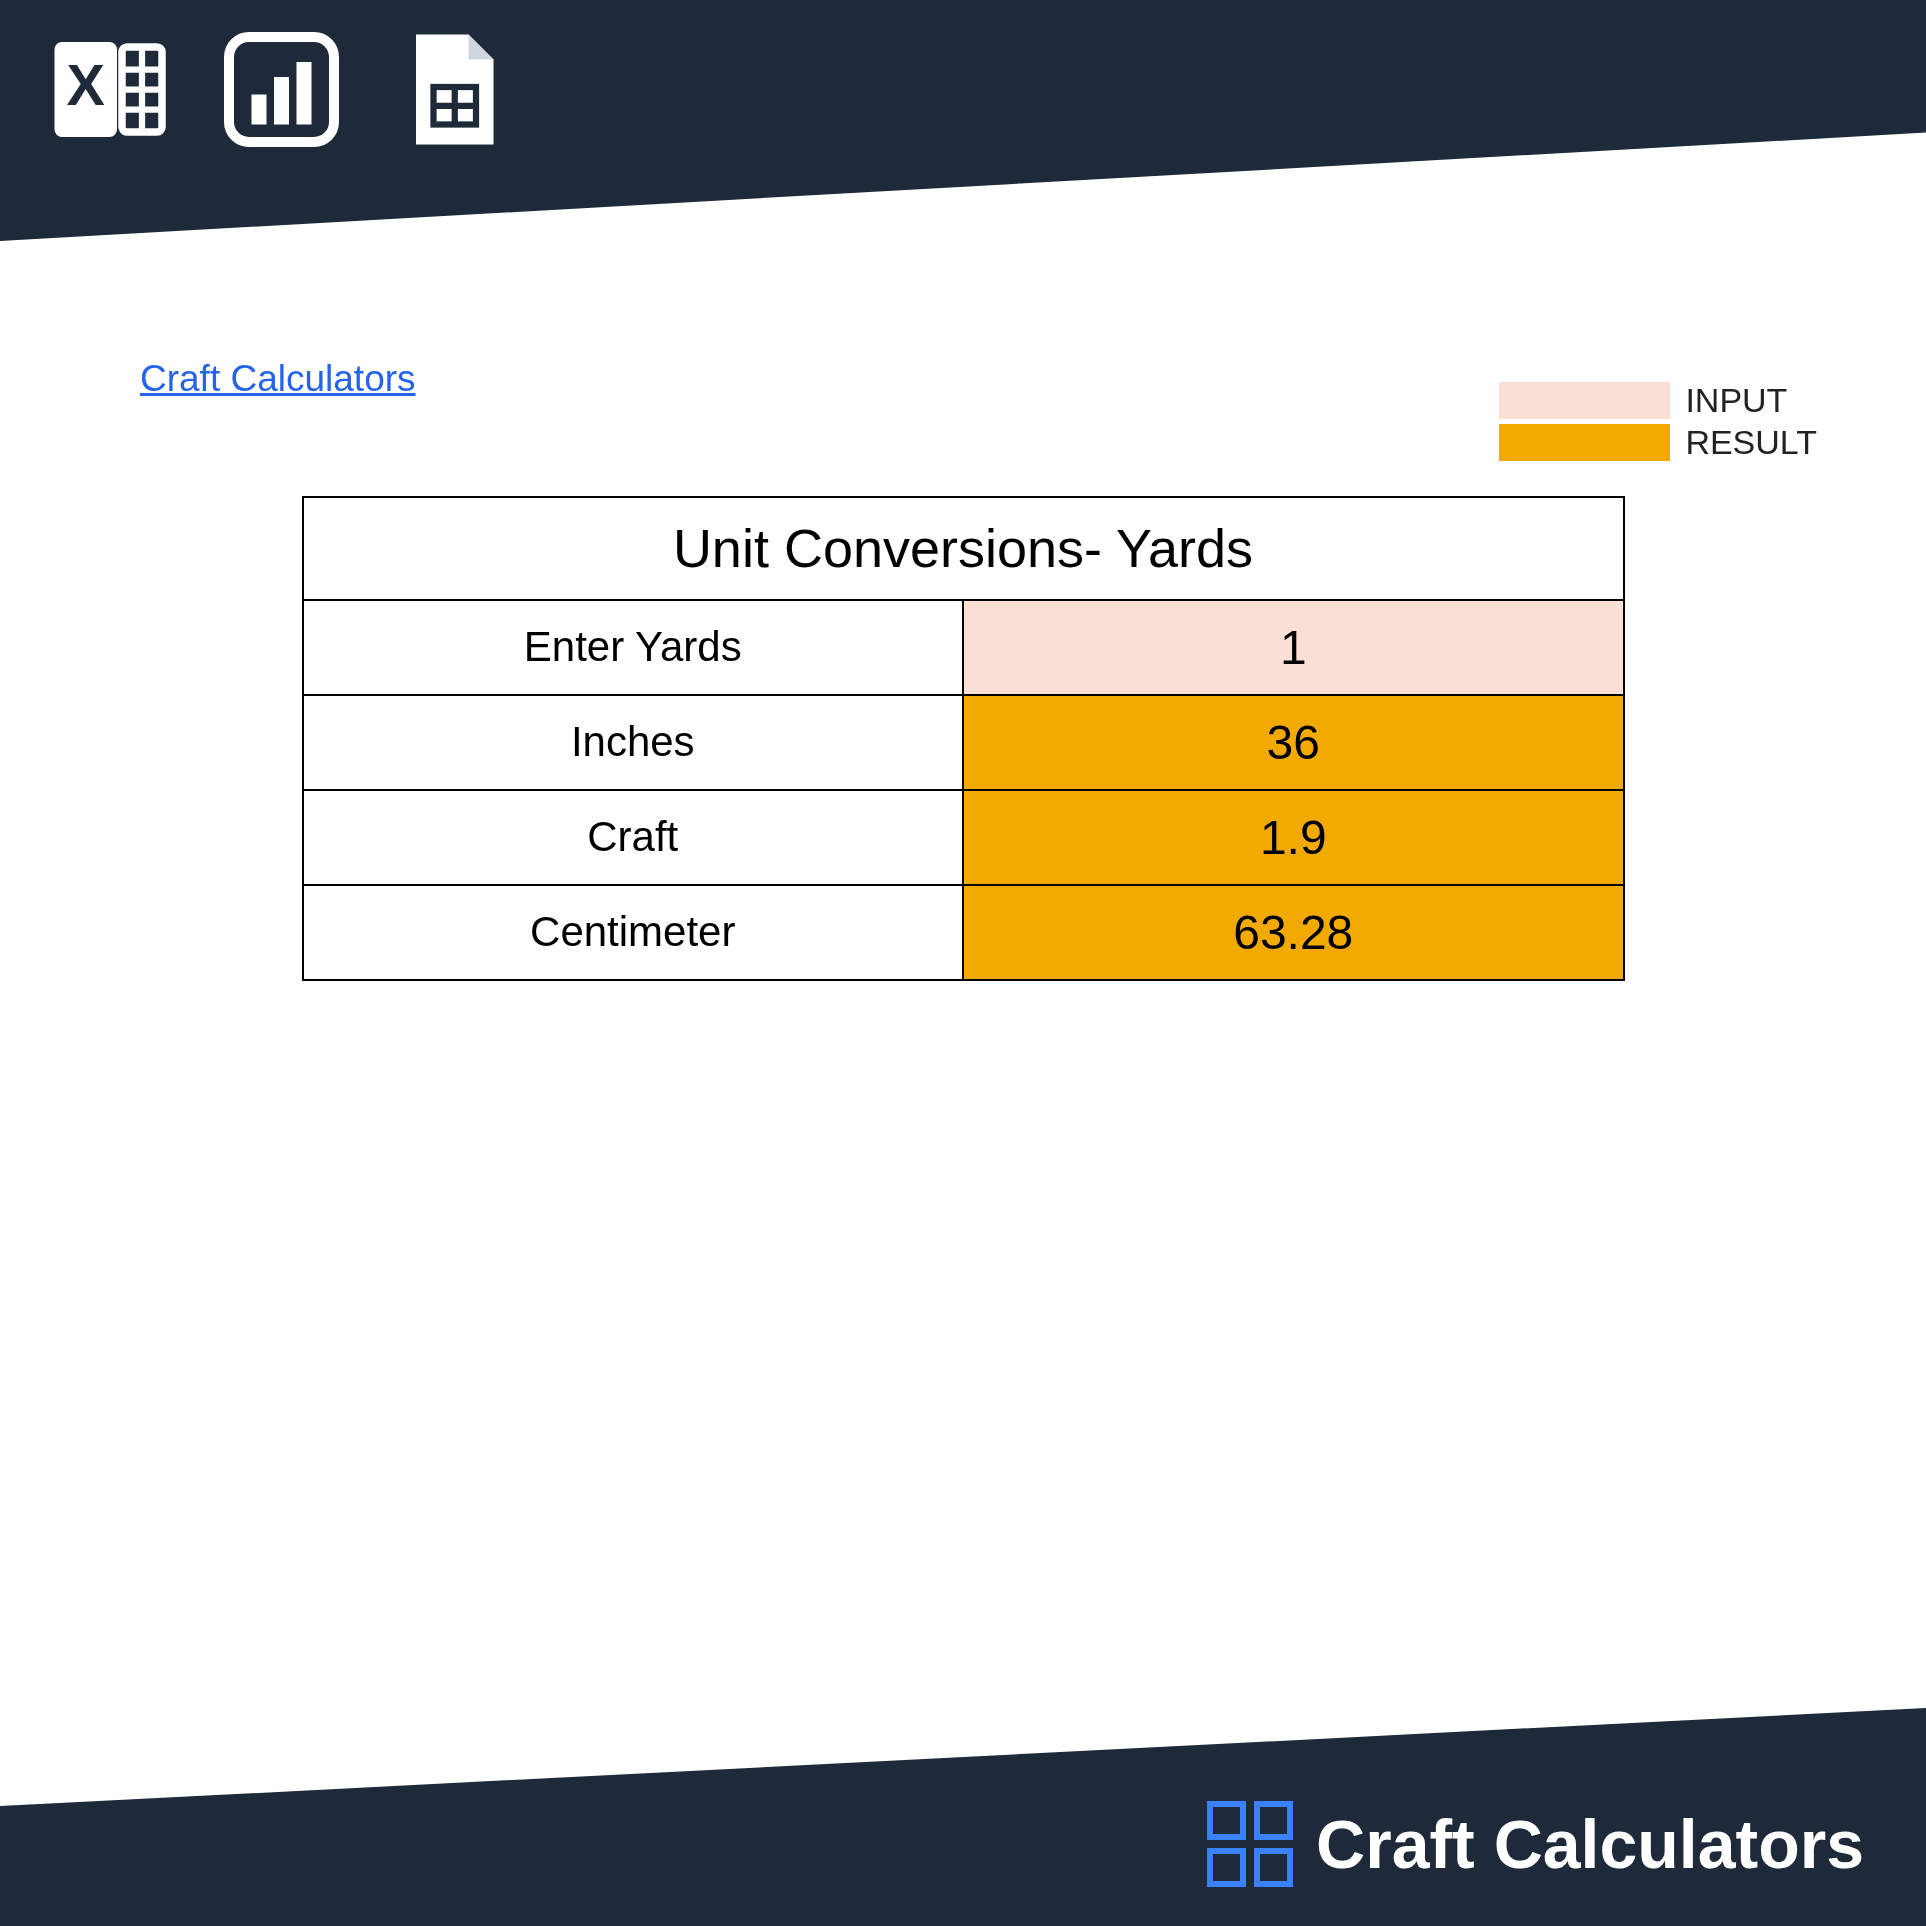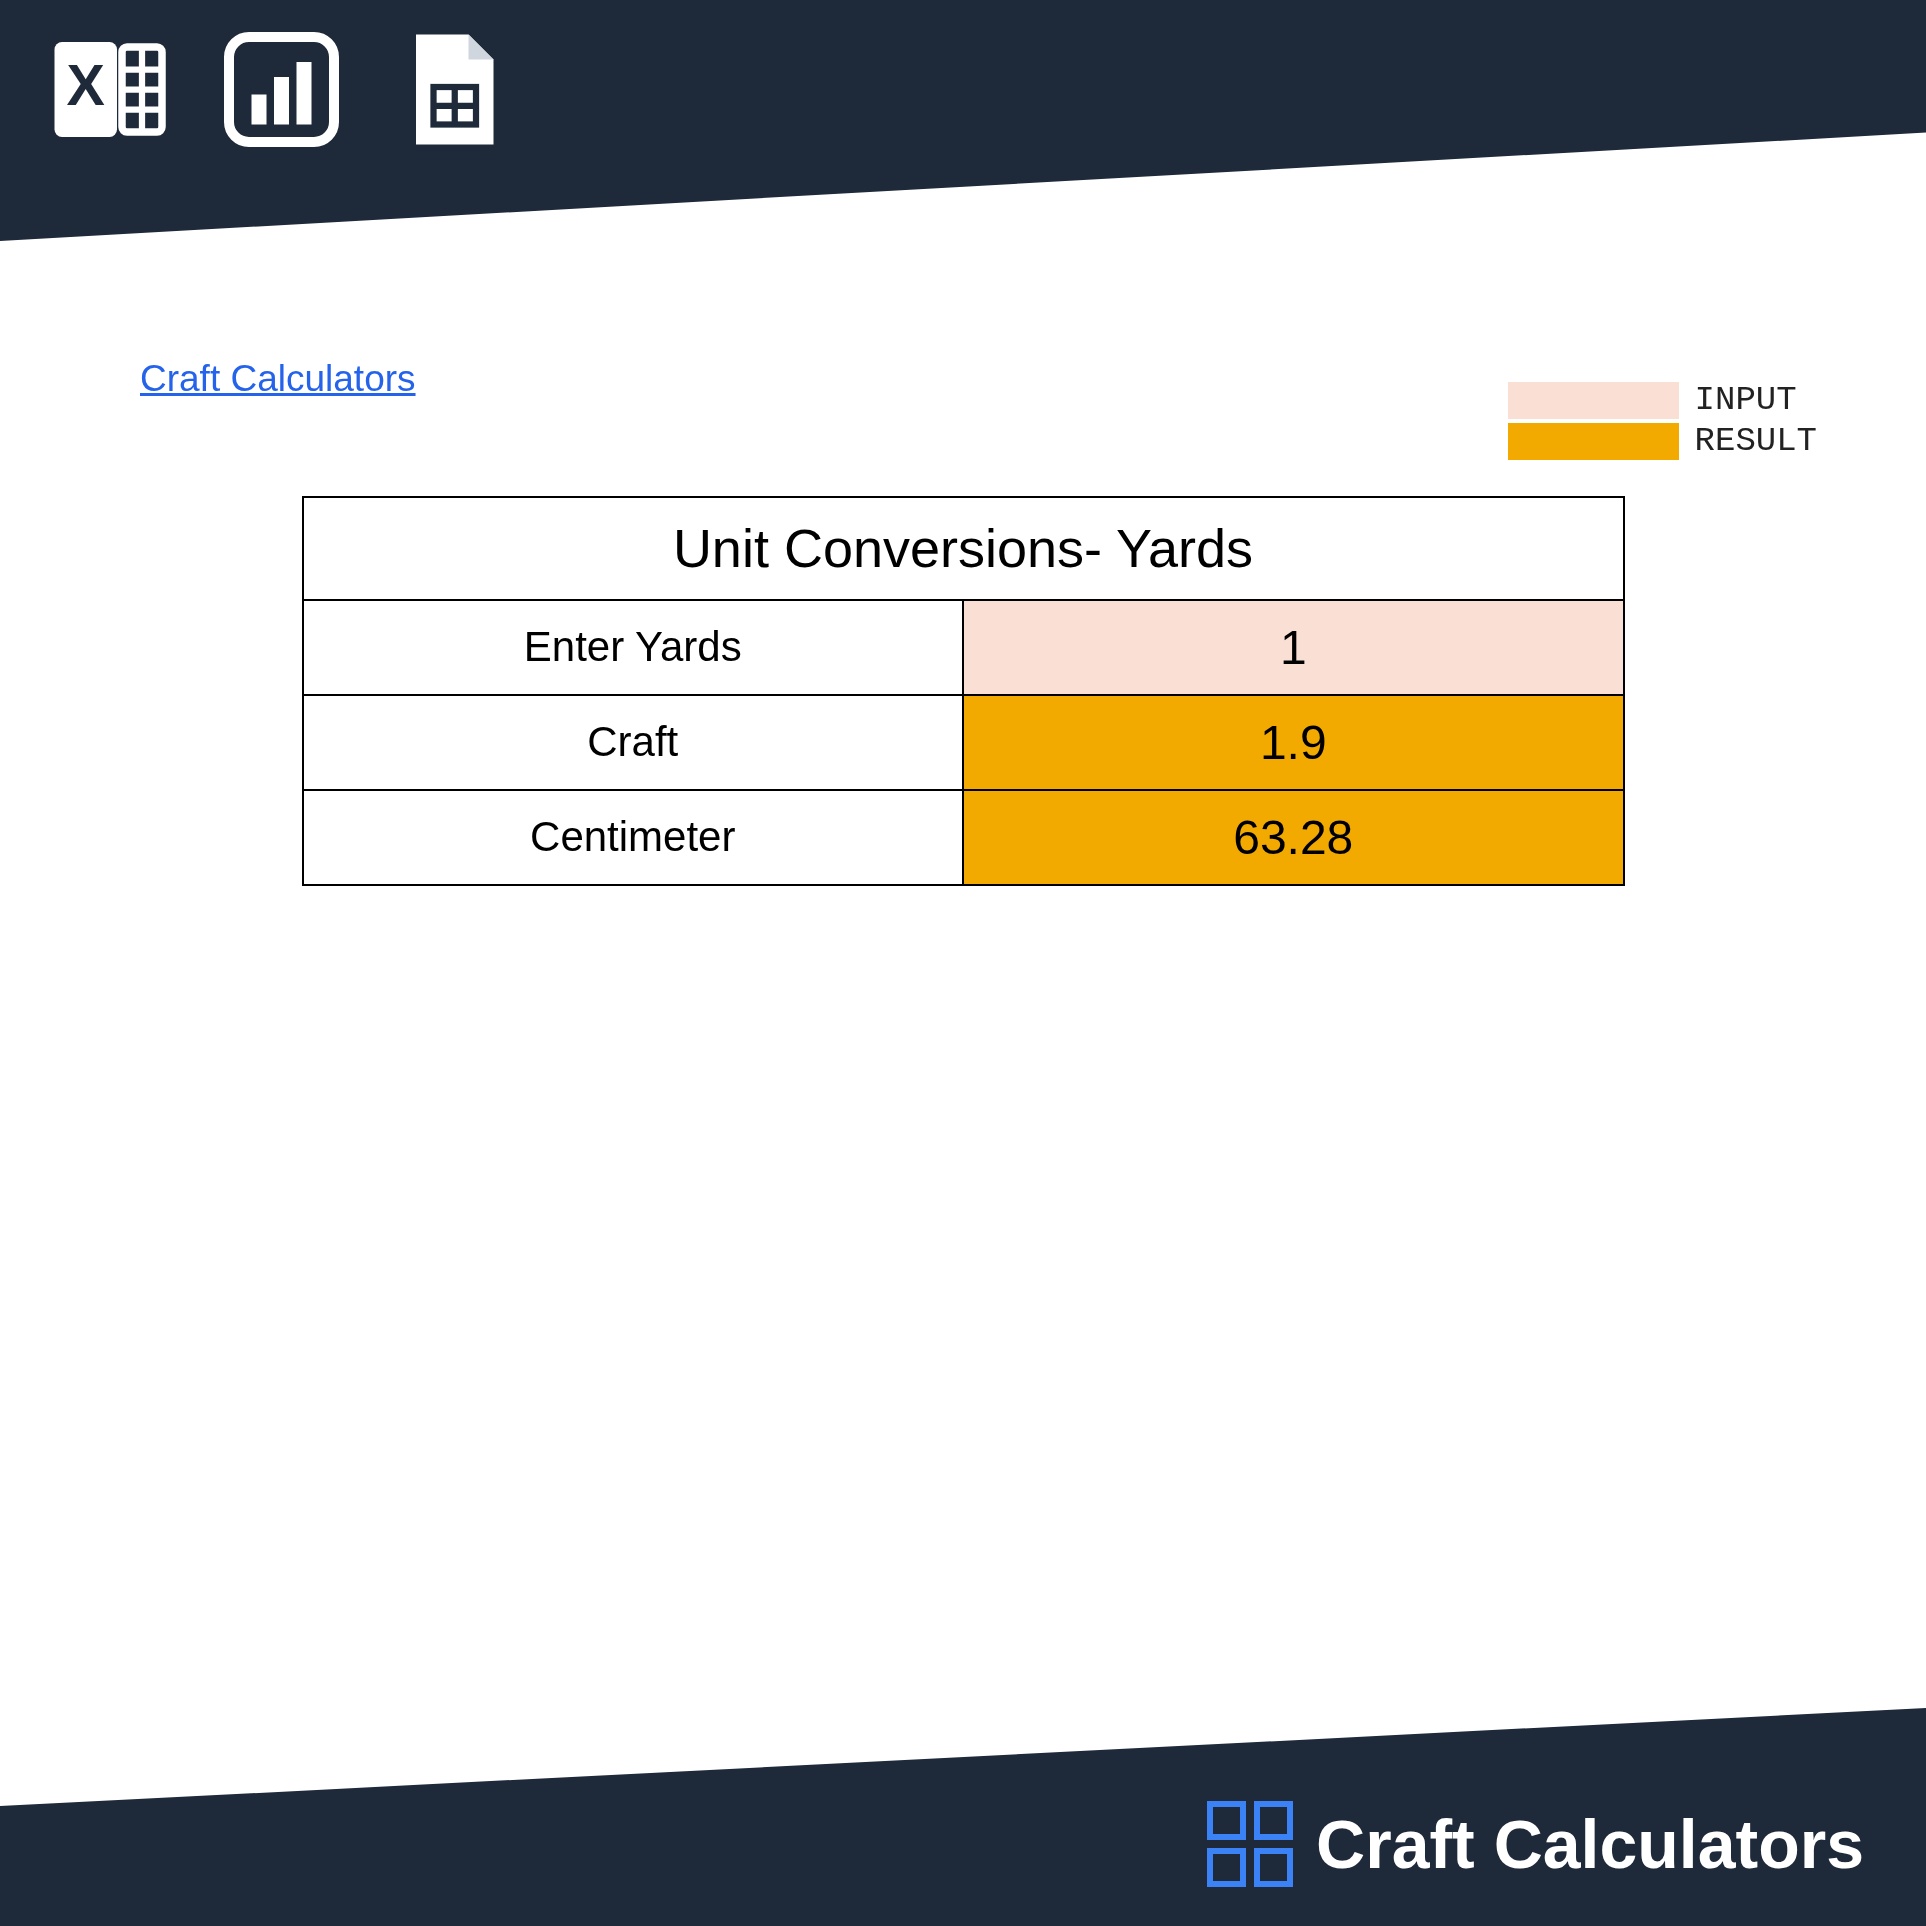--- a/index.html
+++ b/index.html
@@ -28,21 +28,21 @@
   .brand-text{color:#fff;font-size:68px;font-weight:700;}
   .brand-logo{display:grid;grid-template-columns:1fr 1fr;grid-template-rows:1fr 1fr;gap:7.8px;width:86px;height:86px;}
   .brand-logo div{border:6.2px solid #3b82f6;background:transparent;}
 
   
   .content{position:absolute;top:233px;left:0;right:0;bottom:202px;box-sizing:border-box;padding:125px 47px 0 47px;z-index:1;}
 
   .link{color:#2563eb;text-decoration:underline;font-size:37px;margin-left:93px;margin-bottom:7.8px;display:inline-block;}
 
   .legend{position:absolute;right:109px;top:148px;font-size:34px;}
-  .legend-row{display:flex;align-items:center;margin-bottom:3.1px;font-family:Liberation Mono, monospace;}
+  .legend-row{display:flex;align-items:center;margin-bottom:3.1px;}
   .swatch{width:171px;height:37px;margin-right:15.6px;}
   .swatch-input{background:#fae0d4;}
   .swatch-result{background:#f2a900;}
   .legend-label{color:#222;}
 
   
   .conv-table{
     margin:88px auto 0 auto;
     border-collapse:collapse;
     width:1323px;
@@ -117,20 +117,24 @@
     <table class="conv-table">
       <tbody>
           <tr>
         <td class="title-cell" colspan="2">Unit Conversions- Yards</td>
       </tr>
       <tr>
         <td class="label-col">Enter Yards</td>
         <td class="val-col cell-input">1</td>
       </tr>
       <tr>
+        <td class="label-col">Inches</td>
+        <td class="val-col cell-result">36</td>
+      </tr>
+      <tr>
         <td class="label-col">Craft</td>
         <td class="val-col cell-result">1.9</td>
       </tr>
       <tr>
         <td class="label-col">Centimeter</td>
         <td class="val-col cell-result">63.28</td>
       </tr>
     </tbody>
       </table>
 

